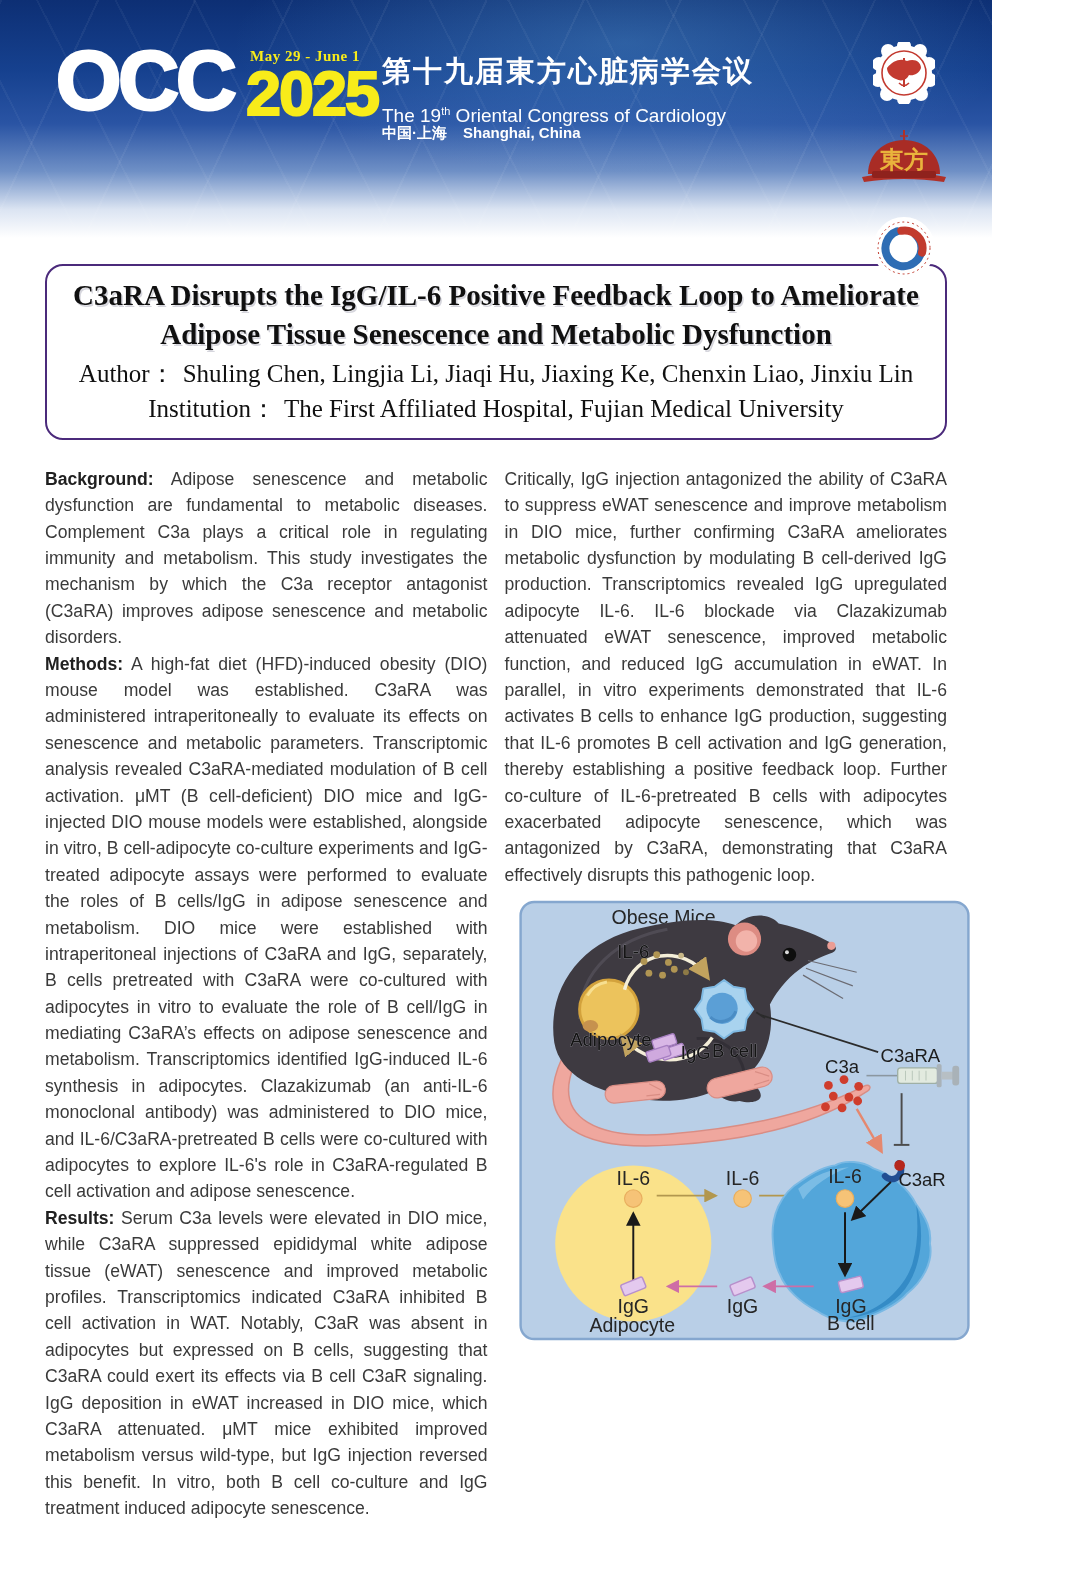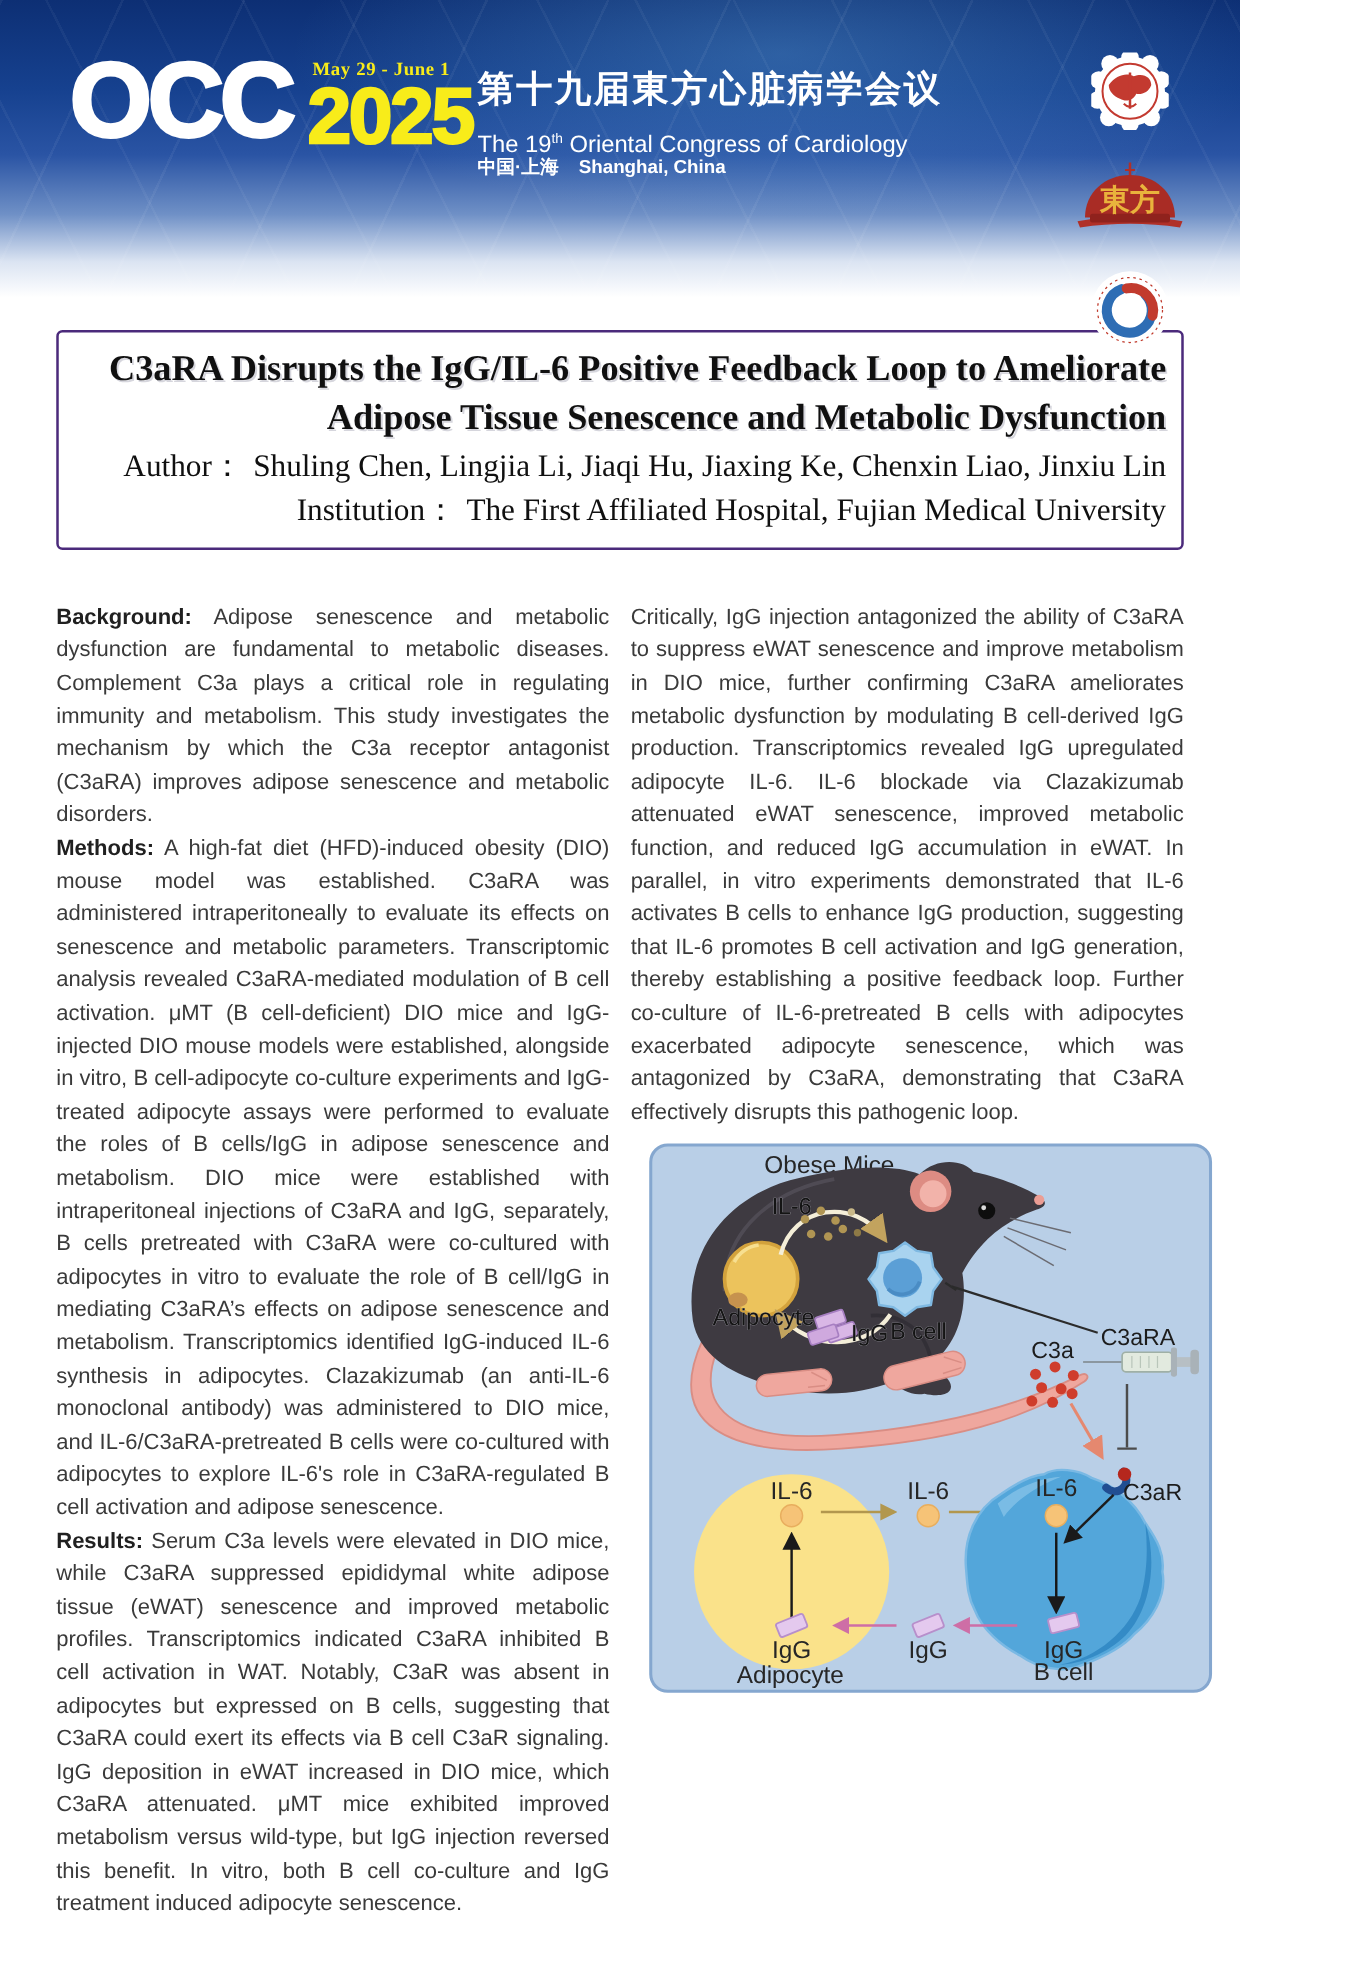--- a/index.html
+++ b/index.html
@@ -21,29 +21,29 @@
     font-size:63px; line-height:1; letter-spacing:-2px; -webkit-text-stroke:2px #f8ec1a; }
   .congress-cn { position:absolute; left:382px; top:52px; color:#ffffff; font-weight:bold;
     font-size:29px; letter-spacing:2px; }
   .congress-en { position:absolute; left:382px; top:105px; color:#ffffff; font-size:19px; }
   .congress-en sup { font-size:11px; }
   .congress-loc { position:absolute; left:382px; top:124px; color:#ffffff; font-size:15px; font-weight:bold; }
   .congress-loc .loc-en { margin-left:16px; }
   .header-logos { position:absolute; right:42px; top:42px; display:flex; align-items:center; gap:24px;flex-direction:column; }
 
   
-  .title-box { margin:26px 45px 0 45px; border:2.5px solid #4b2a7b; border-radius:5px;
-    padding:10px 12px 12px 12px; text-align:right; color:#101010;
+  .title-box { margin:26px 45px 0 45px; border:2.5px solid #4b2a7b; border-radius:18px;
+    padding:10px 12px 12px 12px; text-align:center; color:#101010;
     font-family:"Liberation Serif", serif; }
   .title-line { font-size:29px; font-weight:bold; line-height:1.36; text-shadow:1.5px 1.5px 0 rgba(90,90,120,0.25); }
   .byline { font-size:25px; line-height:1.3; margin-top:3px; }
   .byline .by-label { margin-right:8px; }
 
   
-  .columns { display:flex; gap:17px; padding:0 45px; margin-top:40px; }
+  .columns { display:flex; gap:17px; padding:0 45px; margin-top:26px; }
   .col { flex:1; min-width:0; font-size:17.6px; line-height:1.5; text-align:justify; color:#3a3a3a; }
   .col p { margin:0; }
   .sec-label { font-weight:bold; color:#202020; }
 
   
   .figure-wrap { margin:12px 0 0 14px; }
   .ft  { font-family:"Liberation Sans", sans-serif; font-size:20px; fill:#262626; }
   .fts { font-family:"Liberation Sans", sans-serif; font-size:19px; fill:#1c1c1c; }
   .ftm { font-family:"Liberation Sans", sans-serif; font-size:19px; fill:#141414;
          paint-order:stroke; stroke:#9a9aa2; stroke-width:0.5px; }

